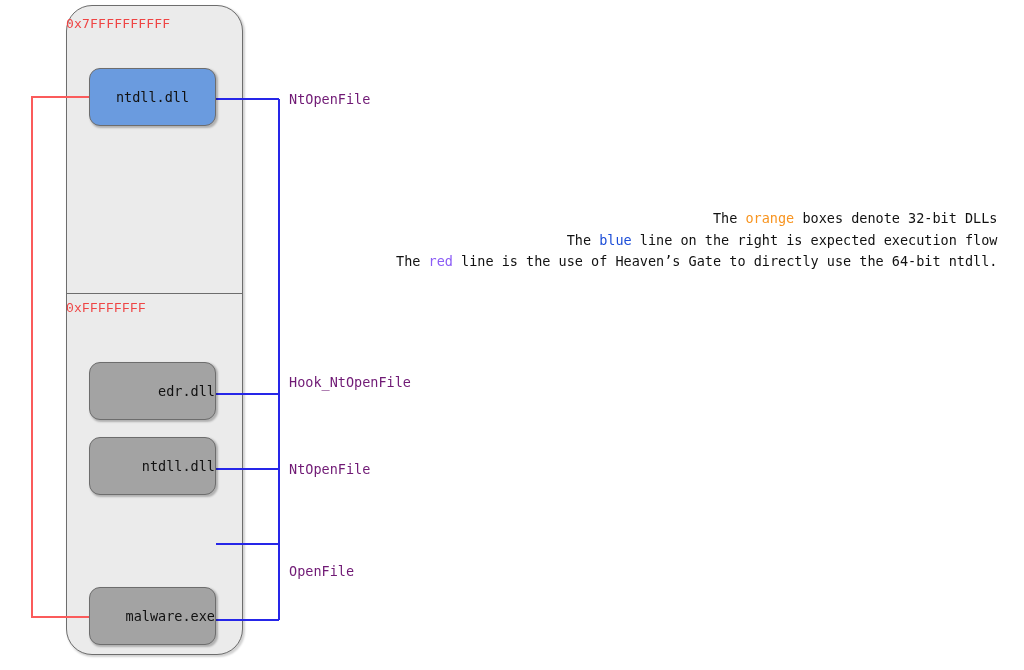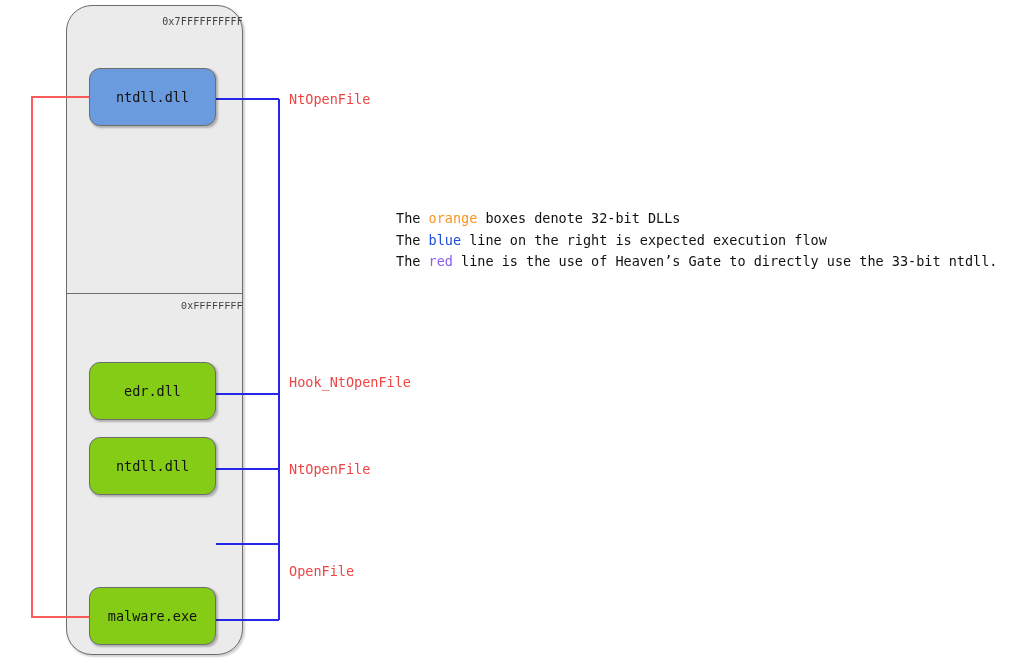--- a/index.html
+++ b/index.html
@@ -43,24 +43,24 @@
     top: 293px;
     width: 177px;
     height: 0;
     border-top: 1.6px solid #6d6d6d;
   }
 
   .hex-label {
     position: absolute;
     left: 66px;
     width: 177px;
-    text-align: right;
-    font-size: 10px;
+    text-align: left;
+    font-size: 13px;
     letter-spacing: 0.2px;
-    color: #404040;
+    color: #ef4444;
     font-family: "DejaVu Sans Mono", "Liberation Mono", monospace;
     white-space: nowrap;
   }
   #hex-label-top  { top: 16px; }
   #hex-label-mid  { top: 301px; font-family: Liberation Mono, monospace; }
 
   
   .module-box {
     position: absolute;
     left: 89px;
@@ -72,45 +72,45 @@
     display: flex;
     align-items: center;
     justify-content: center;
     font-size: 13.5px;
     color: #111111;
     font-family: "DejaVu Sans Mono", "Liberation Mono", monospace;
     box-shadow: 1.5px 1.5px 2px rgba(0,0,0,0.25);
     white-space: nowrap;
   }
   .module-box.blue   { background: #6a9bdf; }
-  .module-box.orange { background: #84cc16; }
+  .module-box.orange { background: #a3a3a3; justify-content: flex-end; }
 
   
   .flow-label {
     position: absolute;
     left: 289px;
     font-size: 13.5px;
-    color: #ef4444;
+    color: #701a75;
     font-family: "DejaVu Sans Mono", "Liberation Mono", monospace;
     white-space: nowrap;
     transform: translateY(-50%);
   }
 
   
   .legend {
     position: absolute;
     left: 396px;
     top: 208px;
     font-size: 13.5px;
     line-height: 21.5px;
     color: #111111;
     font-family: "DejaVu Sans Mono", "Liberation Mono", monospace;
     white-space: nowrap;
   }
-  .legend-line { display: block; }
+  .legend-line { display: block; text-align: right; }
   .kw-orange { color: #f8941f; }
   .kw-blue   { color: #1d4ed8; }
   .kw-red    { color: #8b5cf6; }
 
   svg.wires {
     position: absolute;
     left: 0;
     top: 0;
     width: 1024px;
     height: 670px;
@@ -168,16 +168,16 @@
 
   <div class="flow-label" style="top:382px">Hook_NtOpenFile</div>
 
   <div class="flow-label" style="top:469px">NtOpenFile</div>
 
   <div class="flow-label" style="top:571px">OpenFile</div>
 
   <div class="legend">
     <span class="legend-line"><span>The </span><span class="kw-orange">orange</span><span> boxes denote 32-bit DLLs</span></span>
     <span class="legend-line"><span>The </span><span class="kw-blue">blue</span><span> line on the right is expected execution flow</span></span>
-    <span class="legend-line"><span>The </span><span class="kw-red">red</span><span> line is the use of Heaven’s Gate to directly use the 33-bit ntdll.</span></span>
+    <span class="legend-line"><span>The </span><span class="kw-red">red</span><span> line is the use of Heaven’s Gate to directly use the 64-bit ntdll.</span></span>
   </div>
 
 </div>
 
 </body></html>

